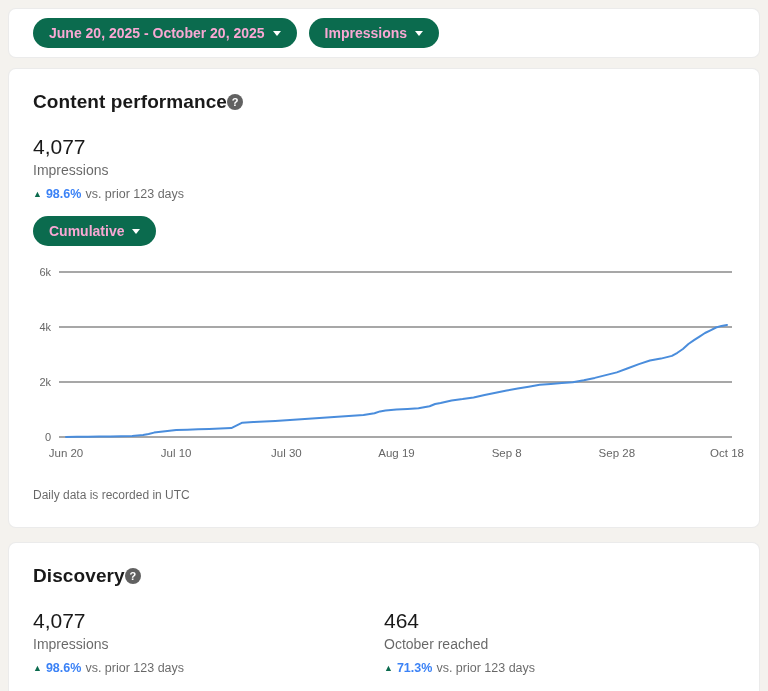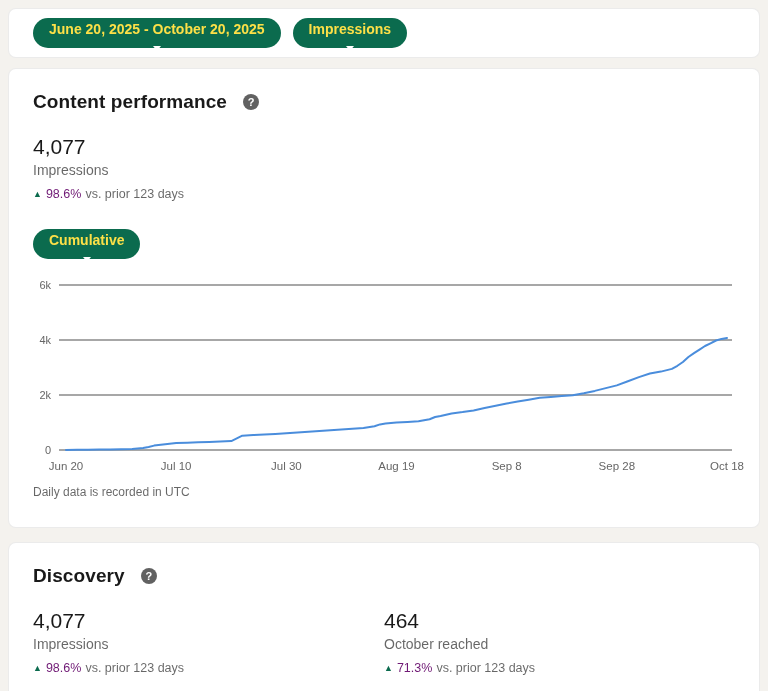--- a/index.html
+++ b/index.html
@@ -21,65 +21,64 @@
     align-items:center;
     gap:12px;
     padding:0 24px;
     margin-bottom:10px;
   }
   .pill {
     display:inline-flex;
     align-items:center;
     gap:8px;
     background:#0b6b4e;
-    color:#fde047;
+    color:#f9a8d4;
     border:none;
     border-radius:16px;
     height:30px;
     padding:3px 16px;
     font-family:inherit;
     font-size:14px;
     font-weight:700;
     cursor:pointer;
     white-space:nowrap;
-    flex-direction:column;
   }
   .caret {
     width:0; height:0;
     border-left:4px solid transparent;
     border-right:4px solid transparent;
     border-top:5px solid #fff;
     display:inline-block;
     margin-top:1px;
   }
   .main-card { height:460px; padding:22px 24px; margin-bottom:14px; }
-  .card-title-row { display:flex; align-items:center; gap:16px; margin-bottom:22px; }
+  .card-title-row { display:flex; align-items:center; gap:0; margin-bottom:22px; }
   .card-title { font-size:19px; font-weight:700; letter-spacing:.1px; }
   .help-icon {
     width:16px; height:16px;
     border-radius:50%;
     background:rgba(0,0,0,.62);
     color:#fff;
     font-size:11px;
     font-weight:700;
     display:inline-flex;
     align-items:center;
     justify-content:center;
     cursor:pointer;
     line-height:1;
   }
   .metric-value { font-size:21px; font-weight:400; }
   .metric-label { font-size:14px; color:rgba(0,0,0,.6); margin-top:3px; }
   .trend-row { font-size:12.5px; color:rgba(0,0,0,.6); margin-top:9px; display:flex; align-items:center; gap:4px; }
   .trend-up { color:#0b6b4e; font-size:9px; }
-  .trend-pct { color:#701a75; font-weight:400; }
-  .toggle-wrap { margin-top:28px; }
+  .trend-pct { color:#3b82f6; font-weight:700; }
+  .toggle-wrap { margin-top:15px; }
   .chart-wrap { margin-top:14px; }
   .chart-wrap svg { display:block; }
-  .footnote { font-size:12px; color:rgba(0,0,0,.6); margin-top:4px; }
+  .footnote { font-size:12px; color:rgba(0,0,0,.6); margin-top:20px; }
   .discovery-card { height:160px; padding:22px 24px; }
   .metrics-row { display:flex; }
   .metric-col { width:360px; }
 </style>
 </head>
 <body>
 
 <div class="card topbar">
   <button class="pill">
     <span>June 20, 2025 - October 20, 2025</span>

